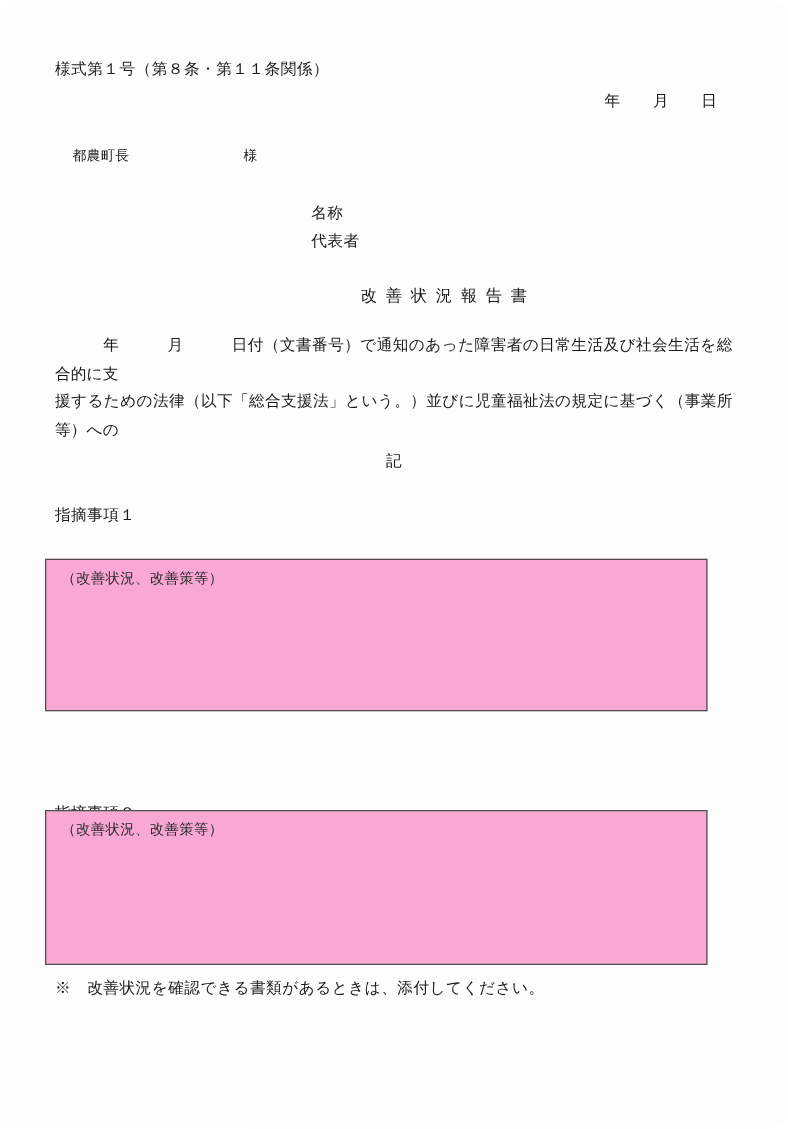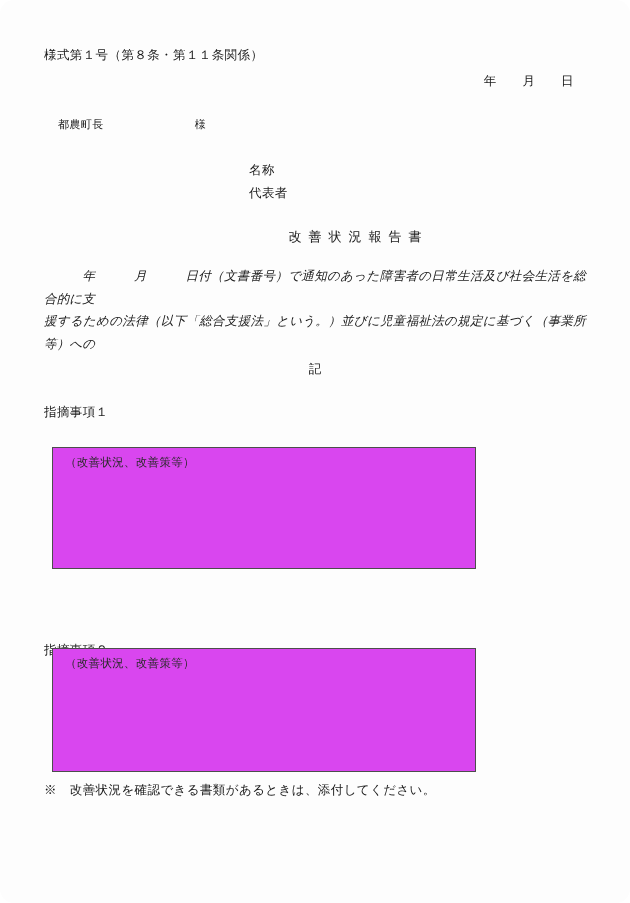--- a/index.html
+++ b/index.html
@@ -86,21 +86,20 @@
     top: 265px;
     width: 542px;
     font-size: 12.5px;
     line-height: 22.5px;
     text-align: justify;
     letter-spacing: 0.15px;
   }
   .body-para .l {
     display: block;
     white-space: pre-wrap;
-    font-style: italic;
   }
   .ki-mark {
     position: absolute;
     left: 0;
     top: 361px;
     width: 630px;
     text-align: center;
     font-size: 12.5px;
   }
 
@@ -109,25 +108,25 @@
     left: 44px;
     font-size: 12.5px;
     letter-spacing: 0.4px;
     white-space: pre;
   }
   .section-label.one { top: 404px; }
   .section-label.two { top: 642px; }
 
   .answer-box {
     position: absolute;
-    left: 52px;
-    width: 424px;
+    left: 36px;
+    width: 530px;
     border: 1px solid #4d4d4d;
     box-sizing: border-box;
-    background: #d946ef;
+    background: #f9a8d4;
   }
   .answer-box.one { top: 447px; height: 122px; }
   .answer-box.two { top: 648px; height: 124px; }
   .answer-box .hint {
     position: absolute;
     left: 12px;
     top: 7px;
     font-size: 11.5px;
     color: #2a2a2a;
     white-space: pre;

